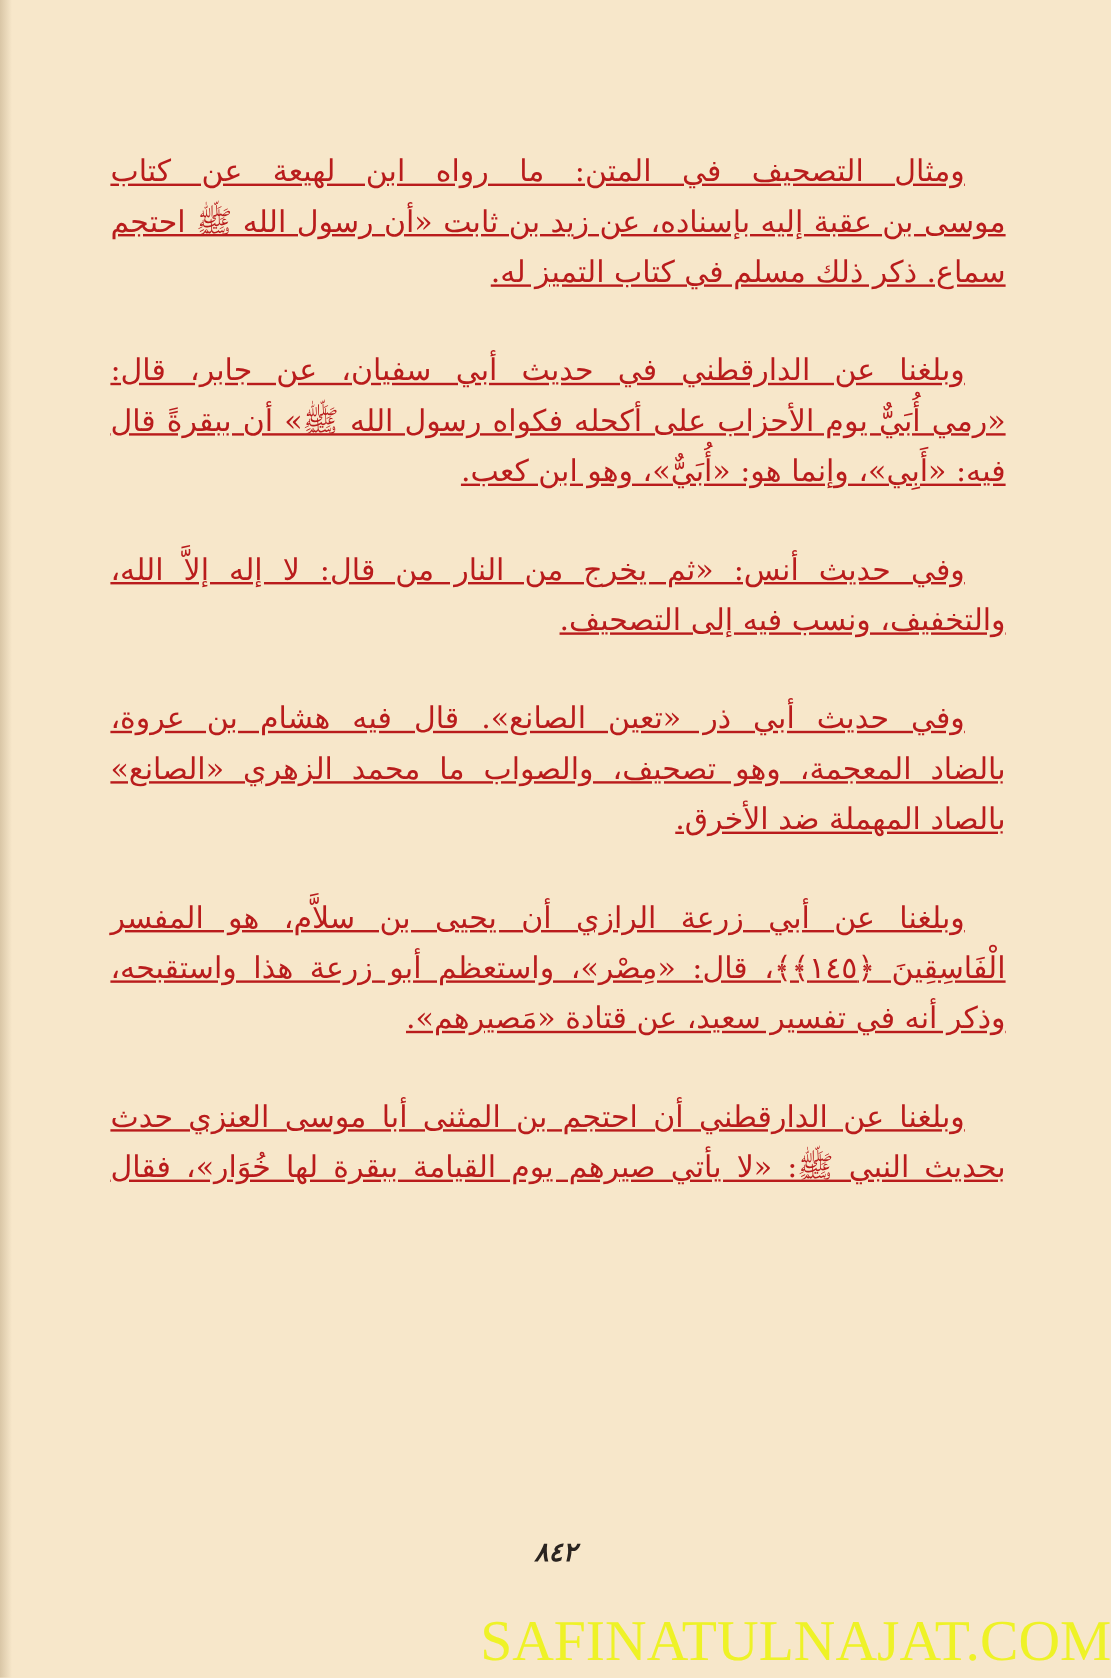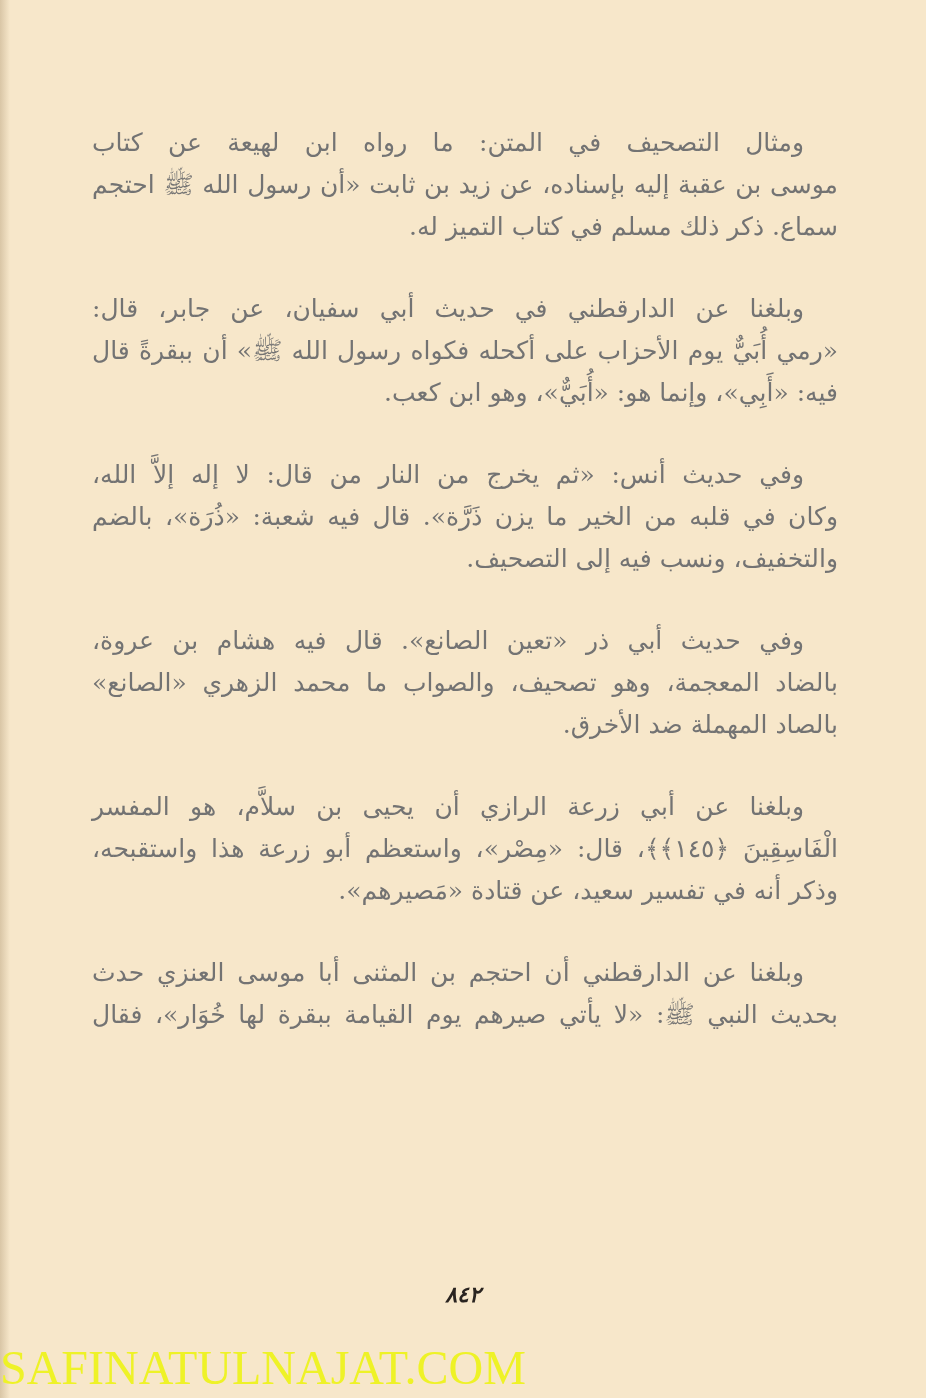--- a/index.html
+++ b/index.html
@@ -9,21 +9,22 @@
     position: relative;
     font-family: "DejaVu Serif", serif;
   }
   .spine {
     position: absolute; left: 0; top: 0; width: 10px; height: 1398px;
     background: linear-gradient(to right, #d9c6a6, #f7e7ca);
   }
   .page {
     position: absolute; left: 92px; top: 122px; width: 746px;
     direction: rtl;
-    color: #737373;
+    color: #b91c1c;
+    text-decoration: underline;
   }
   .para { margin: 0 0 40px 0; }
   .line {
     display: block;
     font-size: 25px;
     line-height: 42px;
     height: 42px;
     white-space: nowrap;
     text-align: justify;
     text-align-last: justify;
@@ -32,21 +33,21 @@
   .line.indent { padding-right: 34px; }
   .page-number {
     position: absolute; left: 0; width: 926px; top: 1282px;
     text-align: center; font-size: 22px; color: #2a2420;
     font-family: "DejaVu Sans", sans-serif; font-weight: bold;
     direction: rtl;
     font-style: italic;
   }
   .watermark {
     position: absolute; left: 0; width: 926px; top: 1340px;
-    text-align: left; font-size: 48px; color: #eef227;
+    text-align: right; font-size: 48px; color: #eef227;
     font-family: "Liberation Serif", serif; letter-spacing: 0px;
   }
 </style>
 </head>
 <body>
 
 <div class="spine"></div>
 
 <div class="page">
   <div class="para">
@@ -54,21 +55,20 @@
     <span class="line">موسى بن عقبة إليه بإسناده، عن زيد بن ثابت «أن رسول الله ﷺ احتجم</span>
     <span class="line last">سماع. ذكر ذلك مسلم في كتاب التميز له.</span>
   </div>
   <div class="para">
     <span class="line indent">وبلغنا عن الدارقطني في حديث أبي سفيان، عن جابر، قال:</span>
     <span class="line">«رمي أُبَيٌّ يوم الأحزاب على أكحله فكواه رسول الله ﷺ» أن ببقرةً قال</span>
     <span class="line last">فيه: «أَبِي»، وإنما هو: «أُبَيٌّ»، وهو ابن كعب.</span>
   </div>
   <div class="para">
     <span class="line indent">وفي حديث أنس: «ثم يخرج من النار من قال: لا إله إلاَّ الله،</span>
-    <span class="line">وكان في قلبه من الخير ما يزن ذَرَّة». قال فيه شعبة: «ذُرَة»، بالضم</span>
     <span class="line last">والتخفيف، ونسب فيه إلى التصحيف.</span>
   </div>
   <div class="para">
     <span class="line indent">وفي حديث أبي ذر «تعين الصانع». قال فيه هشام بن عروة،</span>
     <span class="line">بالضاد المعجمة، وهو تصحيف، والصواب ما محمد الزهري «الصانع»</span>
     <span class="line last">بالصاد المهملة ضد الأخرق.</span>
   </div>
   <div class="para">
     <span class="line indent">وبلغنا عن أبي زرعة الرازي أن يحيى بن سلاَّم، هو المفسر</span>
     <span class="line">الْفَاسِقِينَ ﴿١٤٥﴾﴾، قال: «مِصْر»، واستعظم أبو زرعة هذا واستقبحه،</span>

